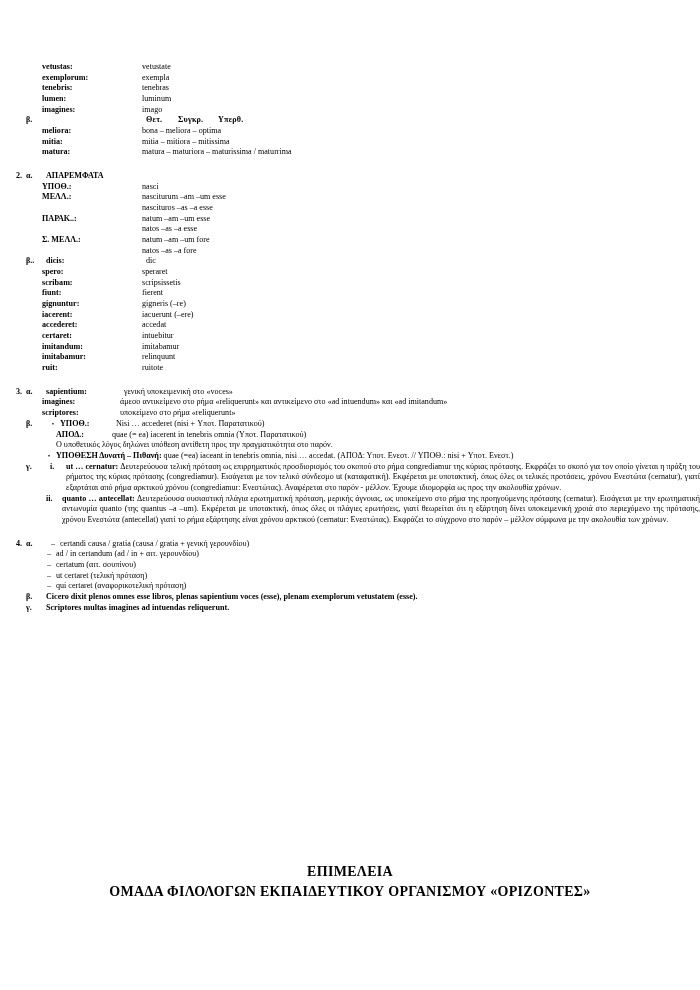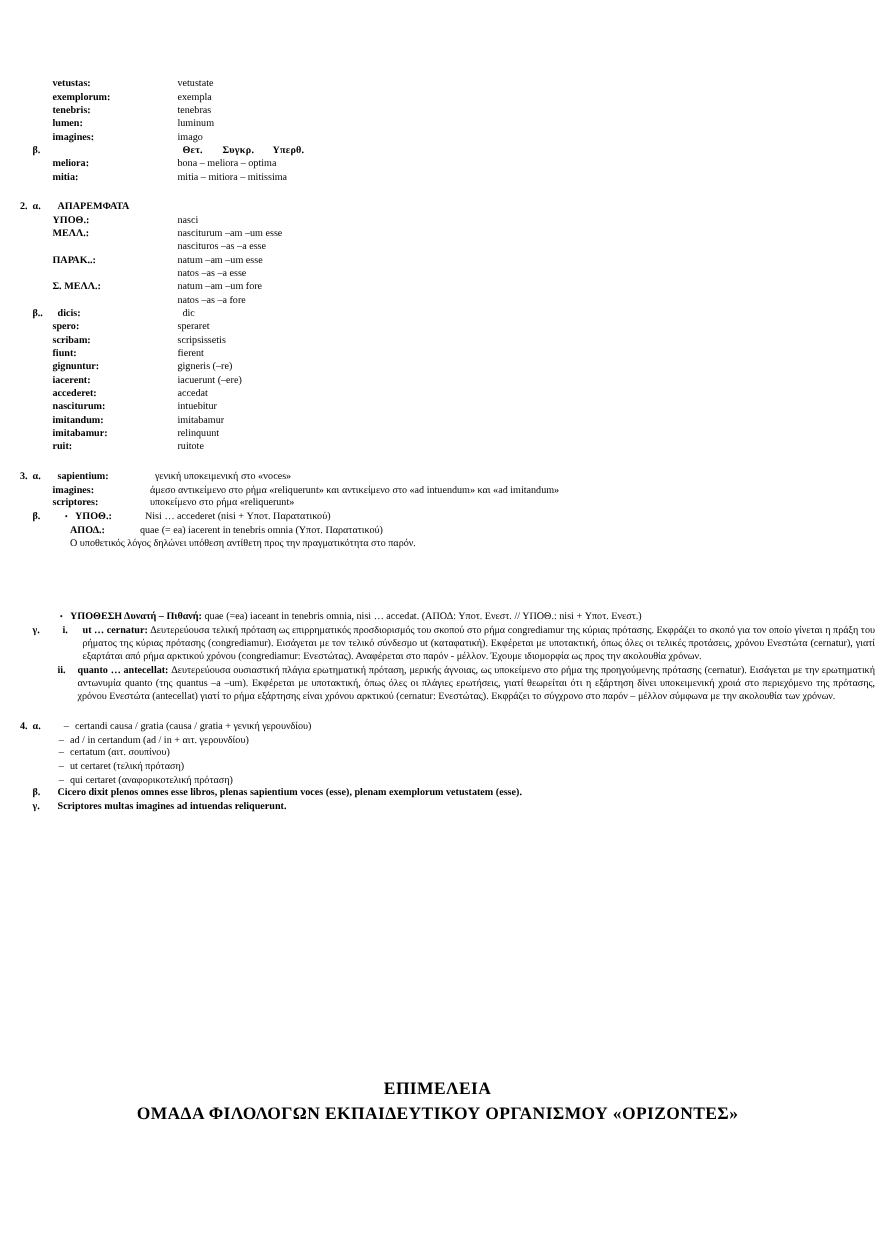--- a/index.html
+++ b/index.html
@@ -49,21 +49,21 @@
 
   
   .s3lbl { width: 78px; flex: 0 0 78px; font-weight: bold; }
   .s3val { flex: 1 1 auto; }
   .bul { width: 14px; flex: 0 0 14px; text-align: center; }
   .bul::before { content: "\2022"; font-size: 7px; }
   .hyp { width: 14px; flex: 0 0 14px; text-align: center; }
 
   .hl   { width: 56px; flex: 0 0 56px; font-weight: bold; }
   .hv   { flex: 1 1 auto; }
-  .justify-block { text-align: justify; margin-top: 48px; }
+  .justify-block { text-align: justify; }
 
   .romlbl { width: 16px; flex: 0 0 16px; font-weight: bold; padding-left: 4px; }
   .romtxt { flex: 1 1 auto; text-align: justify; }
   .romtxt b { font-weight: bold; }
 
   .footer {
     position: absolute;
     left: 0;
     top: 862px;
     width: 700px;
@@ -126,20 +126,26 @@
       <div class="spacer20"></div>
       <div class="lbl">meliora:</div>
       <div class="val">bona – meliora – optima</div>
     </div>
     <div class="row">
       <div class="spacer22"></div>
       <div class="spacer20"></div>
       <div class="lbl">mitia:</div>
       <div class="val">mitia – mitiora – mitissima</div>
     </div>
+    <div class="row">
+      <div class="spacer22"></div>
+      <div class="spacer20"></div>
+      <div class="lbl">matura:</div>
+      <div class="val">matura – maturiora – maturissima / maturrima</div>
+    </div>
 
     <div class="blank-lg"></div>
 
     <div class="row">
       <div class="num">2.</div>
       <div class="gk">α.</div>
       <div class="val caps">ΑΠΑΡΕΜΦΑΤΑ</div>
     </div>
 
     <div class="row">
@@ -223,21 +229,21 @@
     </div>
     <div class="row">
       <div class="spacer22"></div>
       <div class="spacer20"></div>
       <div class="lbl">accederet:</div>
       <div class="val">accedat</div>
     </div>
     <div class="row">
       <div class="spacer22"></div>
       <div class="spacer20"></div>
-      <div class="lbl">nasciturum:</div>
+      <div class="lbl">certaret:</div>
       <div class="val">intuebitur</div>
     </div>
     <div class="row">
       <div class="spacer22"></div>
       <div class="spacer20"></div>
       <div class="lbl">imitandum:</div>
       <div class="val">imitabamur</div>
     </div>
     <div class="row">
       <div class="spacer22"></div>

